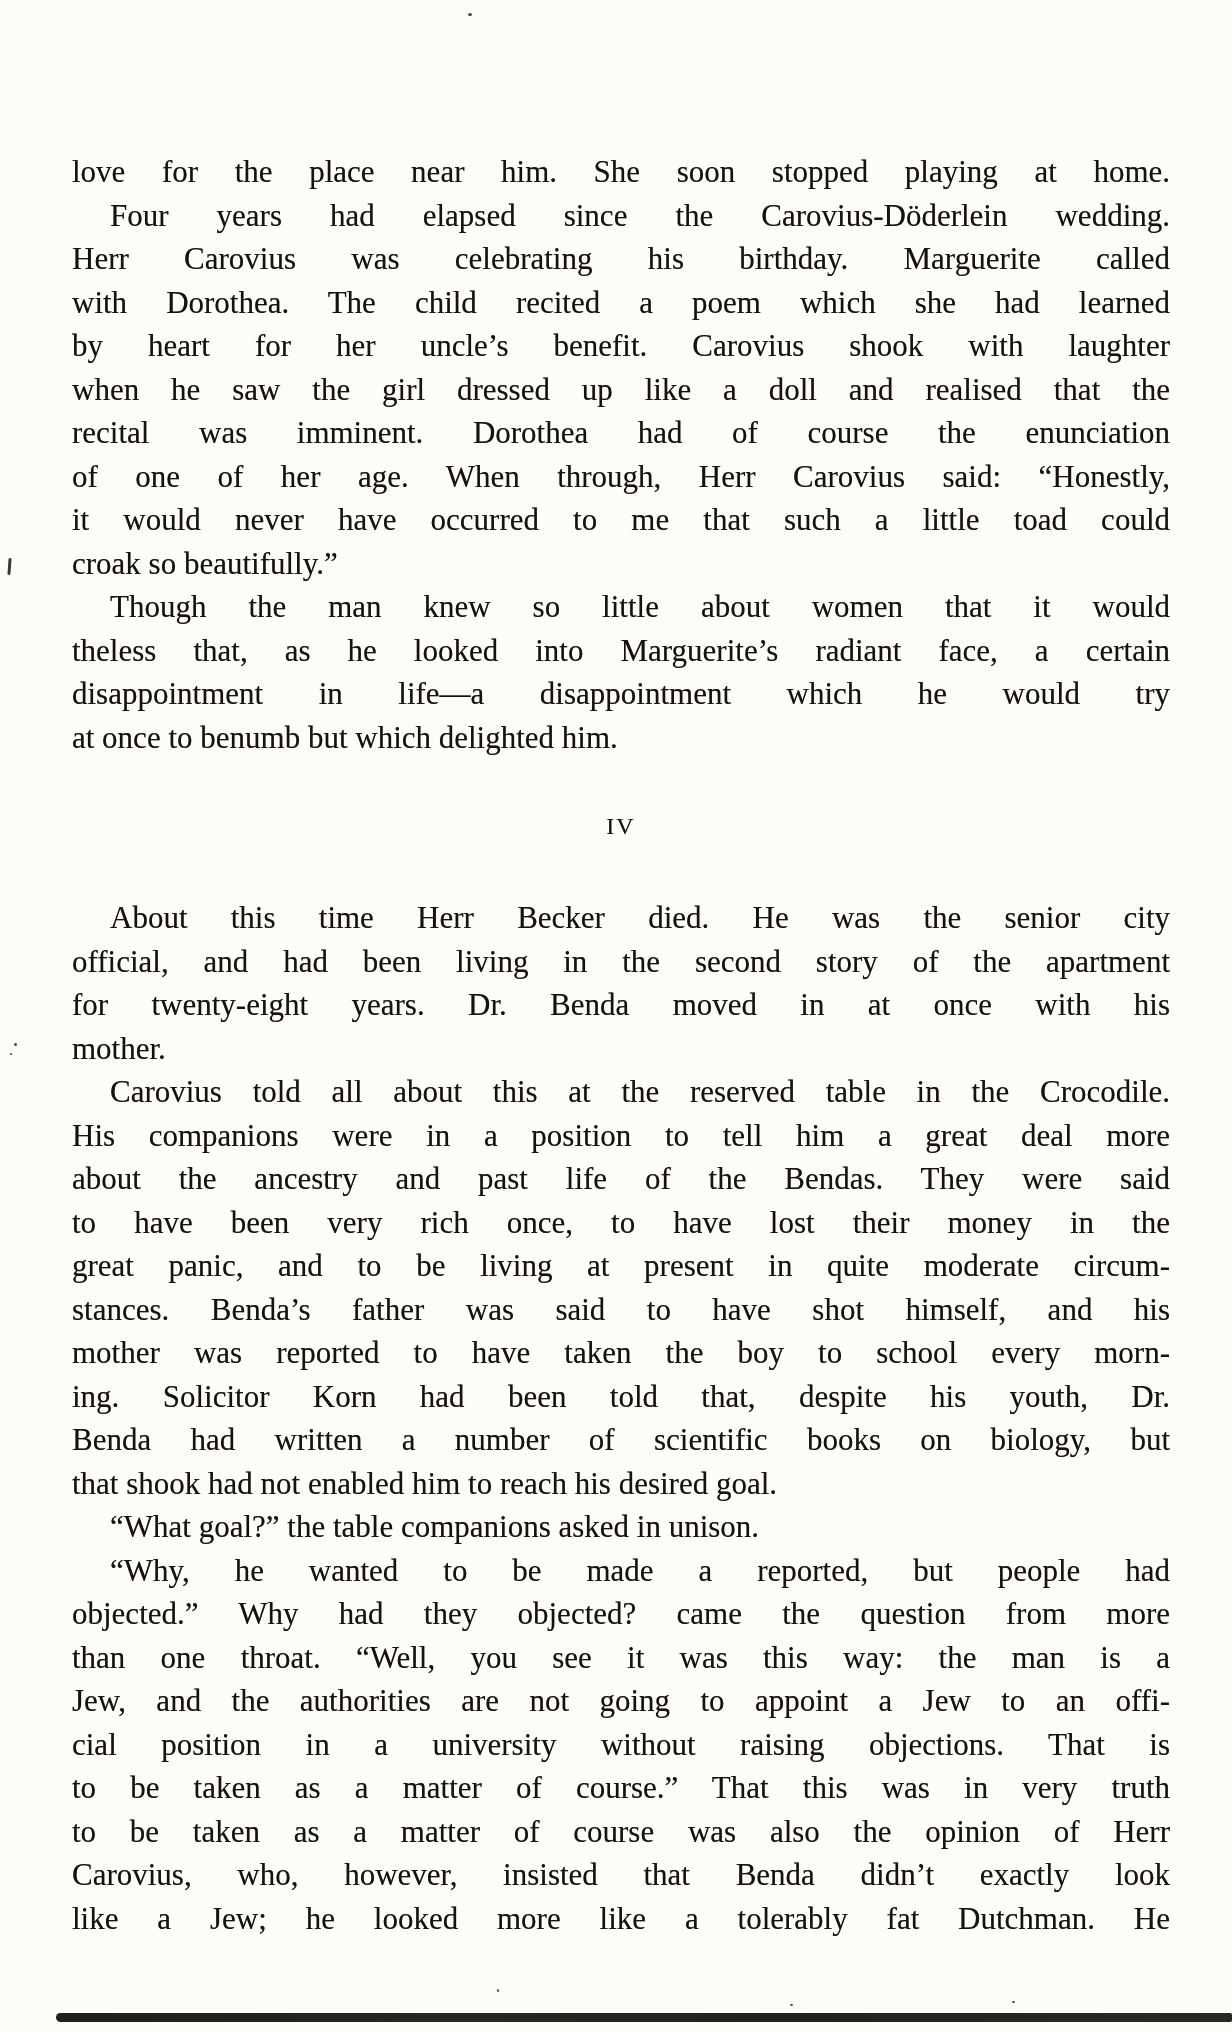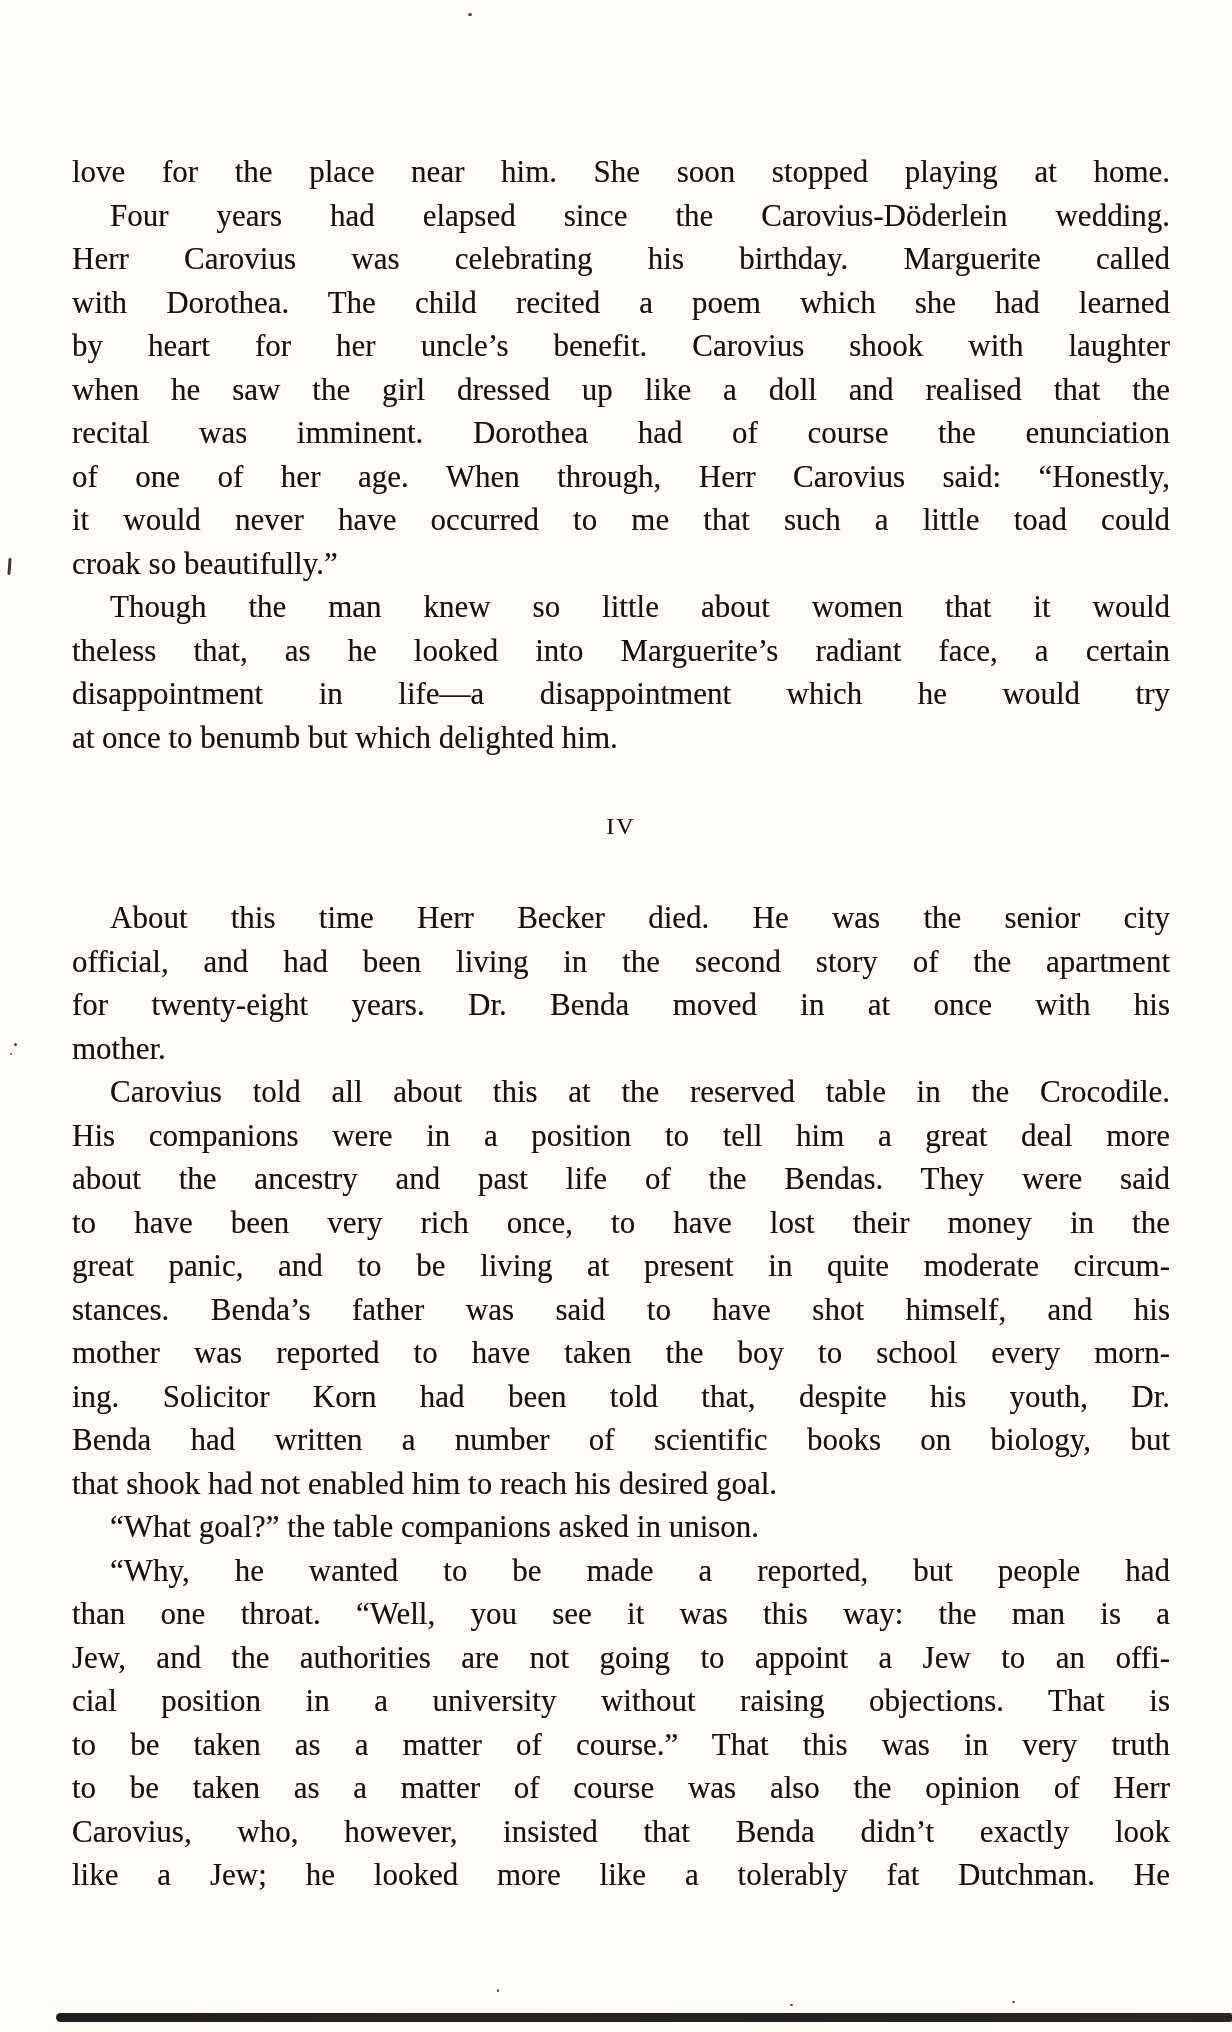--- a/index.html
+++ b/index.html
@@ -121,20 +121,21 @@
         <div class="line">mother was reported to have taken the boy to school every morn-</div>
         <div class="line">ing. Solicitor Korn had been told that, despite his youth, Dr.</div>
         <div class="line">Benda had written a number of scientific books on biology, but</div>
         <div class="line lastline">that shook had not enabled him to reach his desired goal.</div>
       </div>
       <div class="paragraph">
         <div class="line first lastline">“What goal?” the table companions asked in unison.</div>
       </div>
       <div class="paragraph">
         <div class="line first">“Why, he wanted to be made a reported, but people had</div>
+        <div class="line">objected.” Why had they objected? came the question from more</div>
         <div class="line">than one throat. “Well, you see it was this way: the man is a</div>
         <div class="line">Jew, and the authorities are not going to appoint a Jew to an offi-</div>
         <div class="line">cial position in a university without raising objections. That is</div>
         <div class="line">to be taken as a matter of course.” That this was in very truth</div>
         <div class="line">to be taken as a matter of course was also the opinion of Herr</div>
         <div class="line">Carovius, who, however, insisted that Benda didn’t exactly look</div>
         <div class="line">like a Jew; he looked more like a tolerably fat Dutchman. He</div>
       </div>
     </div>
 

